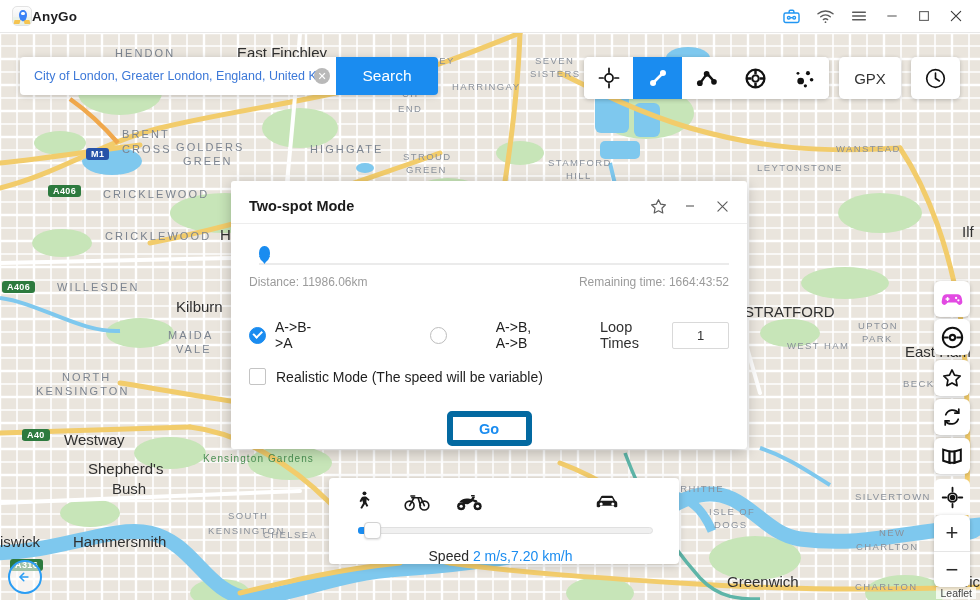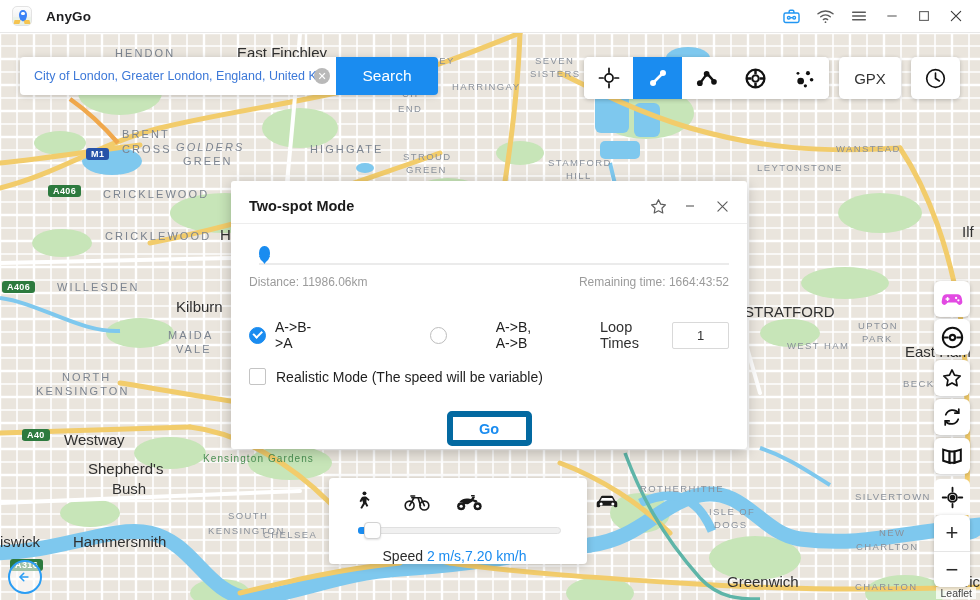--- a/index.html
+++ b/index.html
@@ -33,21 +33,21 @@
   .logo-box .pin:before {
     content: ""; position: absolute; left: 2.4px; top: 8.6px;
     width: 3.2px; height: 4px; background: #3b82f6;
     clip-path: polygon(50% 100%, 0 0, 100% 0);
   }
   .logo-box .base-l { position: absolute; left: 1px; bottom: 1px; width: 6px; height: 4px;
     background: #f5c451; transform: skewX(-18deg); }
   .logo-box .base-r { position: absolute; right: 1px; bottom: 1px; width: 6px; height: 4px;
     background: #f5c451; transform: skewX(18deg); }
   .app-title {
-    margin-left: 14px; font-size: 13.5px; font-weight: bold; color: #1d1d1f;
+    font-size: 13.5px; font-weight: bold; color: #1d1d1f;
     letter-spacing: .2px;
   }
   .tb-right { margin-left: auto; display: flex; align-items: center; height: 33px; }
   .tb-btn {
     width: 34px; height: 33px; display: flex; align-items: center; justify-content: center;
     color: #5a5a5a;
   }
   .tb-btn.wide { width: 32px; }
   .tb-btn svg { display: block; }
 
@@ -184,21 +184,21 @@
   .check-label { font-size: 14px; color: #1f1f1f; }
   .go-wrap { display: flex; justify-content: center; margin-top: 26px; }
   .go-btn {
     width: 85px; height: 35px; border: 6px solid #0369a1; border-radius: 5px;
     background: #fff; color: #1a8cf0; font-size: 14.5px; font-weight: bold;
     cursor: pointer; font-family: "Liberation Sans", sans-serif;
   }
 
   
   .speedpanel {
-    position: absolute; left: 329px; top: 478px; width: 258px; height: 86px;
+    position: absolute; left: 329px; top: 478px; width: 350px; height: 86px;
     background: #fff; border-radius: 4px; box-shadow: 0 2px 8px rgba(0,0,0,.18);
     z-index: 45; padding: 10px 26px 0 19px;
   }
   .veh-row { display: flex; align-items: center; height: 30px; position: relative; }
   .veh { position: absolute; color: #1a1a1a; }
   .slider-row { position: relative; height: 20px; margin-top: 2px; }
   .sl-track {
     position: absolute; left: 10px; right: 0; top: 7px; height: 7px;
     background: #f0f0f0; border: 1px solid #e0e0e0; border-radius: 4px;
   }
@@ -347,21 +347,21 @@
         <div class="maplabel ml-hood" style="left: 115px; top: 14px;">HENDON</div>
         <div class="maplabel ml-city" style="left: 237px; top: 11px;">East Finchley</div>
         <div class="maplabel ml-small" style="left: 398px; top: 22px;">HORNSEY</div>
         <div class="maplabel ml-small" style="left: 535px; top: 22px;">SEVEN</div>
         <div class="maplabel ml-small" style="left: 530px; top: 35px;">SISTERS</div>
         <div class="maplabel ml-small" style="left: 452px; top: 48px;">HARRINGAY</div>
         <div class="maplabel ml-small" style="left: 402px; top: 55px;">CH</div>
         <div class="maplabel ml-small" style="left: 398px; top: 70px;">END</div>
         <div class="maplabel ml-hood" style="left: 122px; top: 95px;">BRENT</div>
         <div class="maplabel ml-hood" style="left: 122px; top: 110px;">CROSS</div>
-        <div class="maplabel ml-hood" style="left: 176px; top: 108px; font-style: italic;">GOLDERS</div>
+        <div class="maplabel ml-hood" style="left: 176px; top: 108px;">GOLDERS</div>
         <div class="maplabel ml-hood" style="left: 183px; top: 122px;">GREEN</div>
         <div class="maplabel ml-hood" style="left: 310px; top: 110px;">HIGHGATE</div>
         <div class="maplabel ml-small" style="left: 403px; top: 118px;">STROUD</div>
         <div class="maplabel ml-small" style="left: 406px; top: 131px;">GREEN</div>
         <div class="maplabel ml-small" style="left: 548px; top: 124px;">STAMFORD</div>
         <div class="maplabel ml-small" style="left: 566px; top: 137px;">HILL</div>
         <div class="maplabel ml-small" style="left: 757px; top: 129px;">LEYTONSTONE</div>
         <div class="maplabel ml-small" style="left: 836px; top: 110px;">WANSTEAD</div>
         <div class="maplabel ml-hood" style="left: 103px; top: 155px;">CRICKLEWOOD</div>
         <div class="maplabel ml-small" style="left: 428px; top: 158px;">FINSBURY</div>

